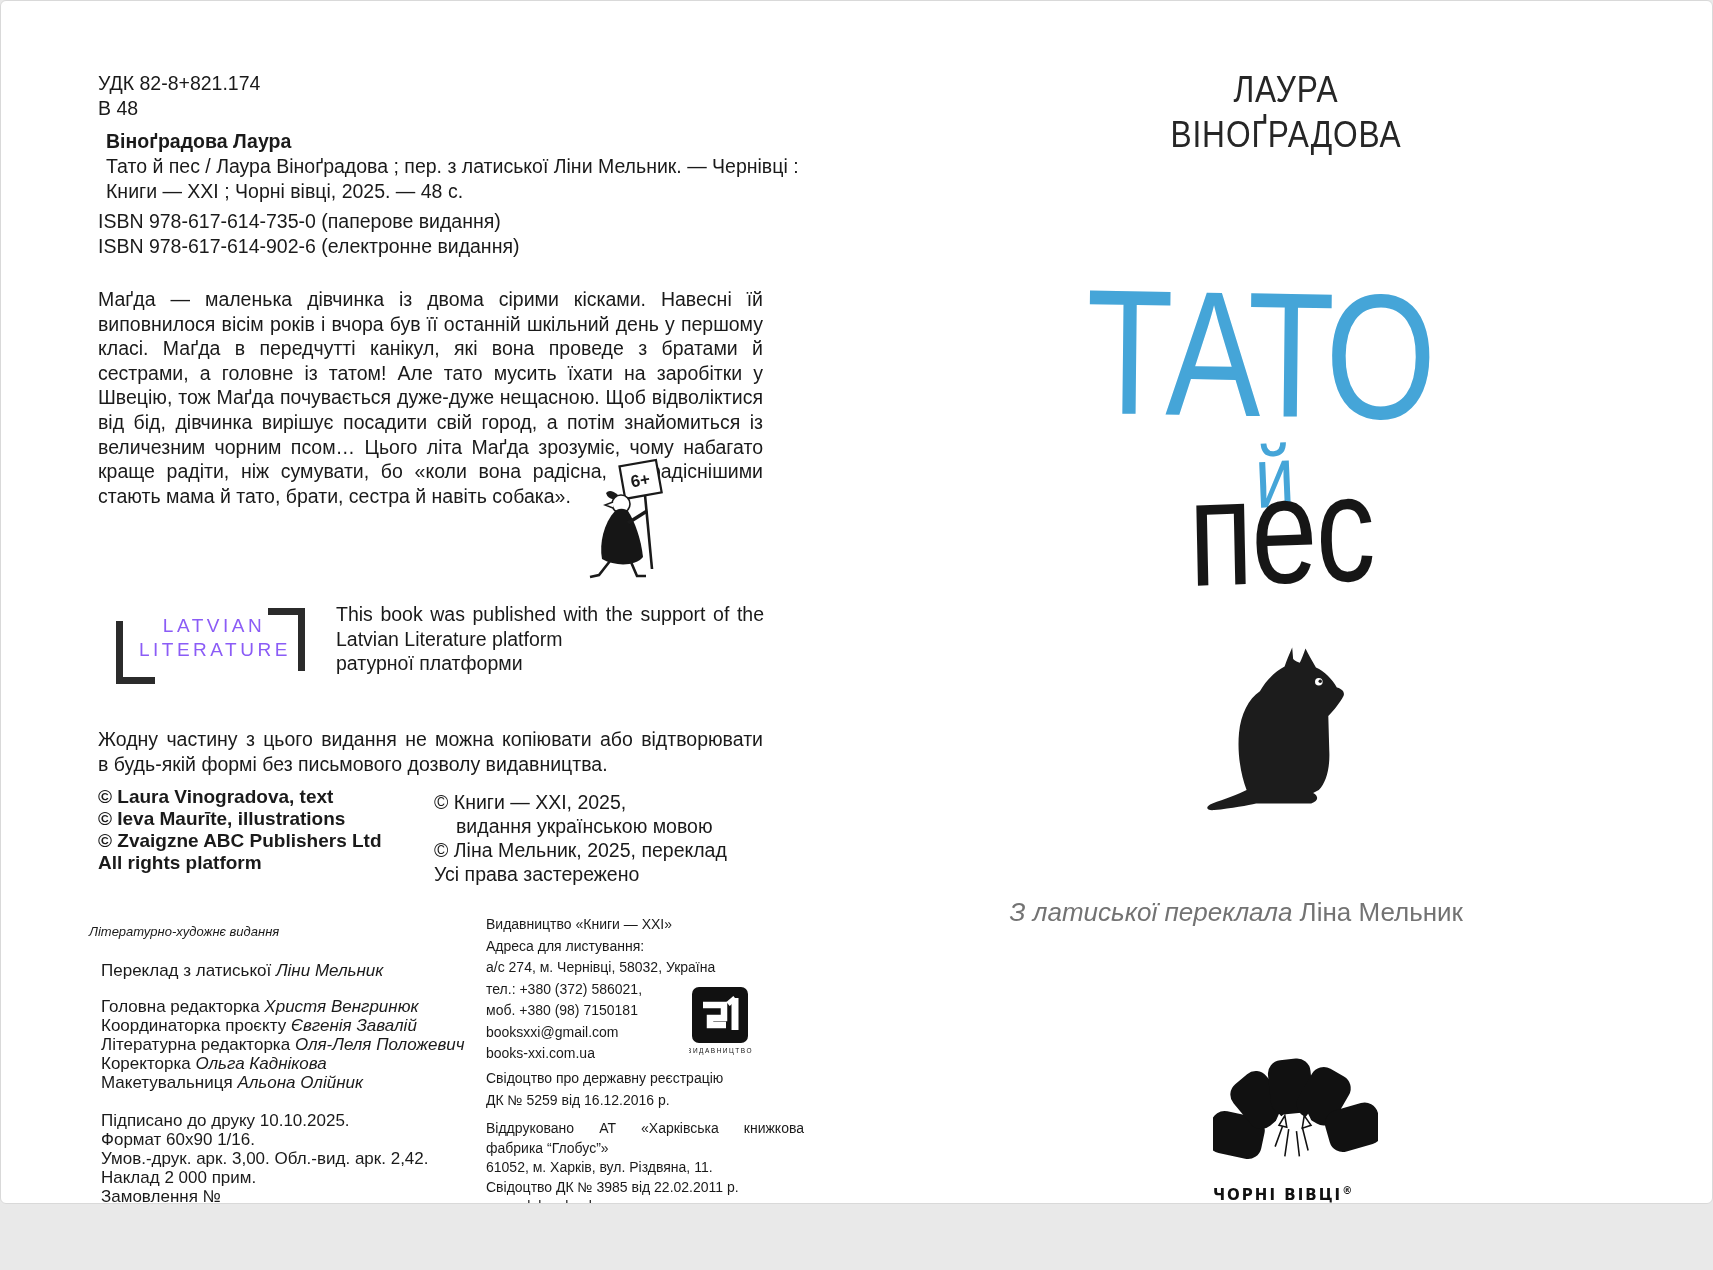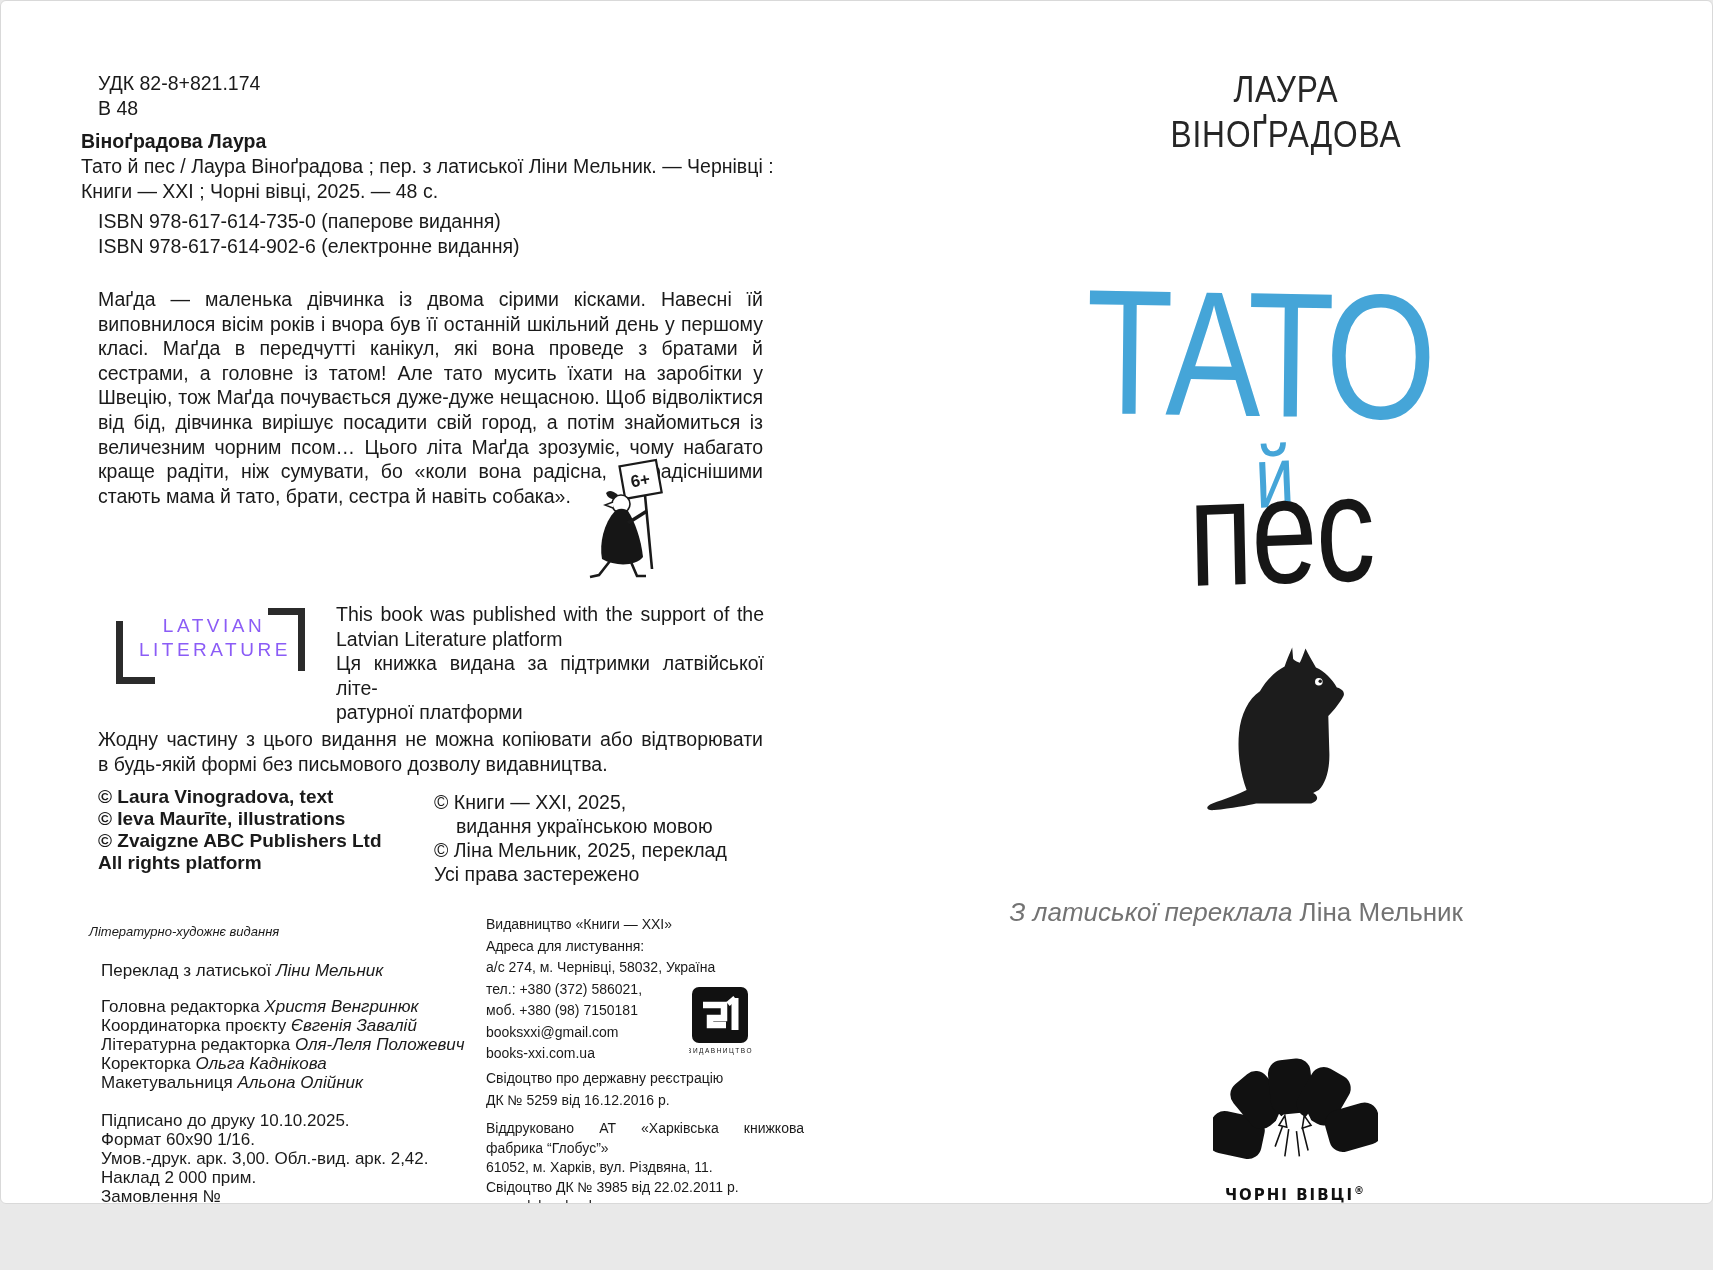--- a/index.html
+++ b/index.html
@@ -11,21 +11,21 @@
     font-family:"Liberation Sans","DejaVu Sans",sans-serif;
     color:var(--ink);
     border:1px solid #d9d9d9; border-radius:6px;
   }
   .abs { position:absolute; }
   
   .t19 { font-size:19.5px; line-height:25px; }
   .bold { font-weight:bold; }
   .ital { font-style:italic; }
   #udk-block { left:97px; top:70px; }
-  #bib-block { left:80px; top:128px; white-space:nowrap; }
+  #bib-block { left:105px; top:128px; white-space:nowrap; }
   #isbn-block { left:97px; top:208px; }
   #annotation { left:97px; top:286px; width:665px; text-align:justify; line-height:24.6px; font-size:19.5px; }
   #left-dog { left:583px; top:452px; }
   #latvian-logo { left:100px; top:600px; width:210px; height:92px; color:#8b5cf6; }
   .lat-bracket { position:absolute; }
   #lat-br-bl { left:15px; top:20px; width:39px; height:63px; border-left:7px solid #2b2b2b; border-bottom:7px solid #2b2b2b; }
   #lat-br-tr { left:167px; top:7px; width:37px; height:63px; border-right:7px solid #2b2b2b; border-top:7px solid #2b2b2b; }
   .lat-text { position:absolute; left:38px; width:150px; text-align:center; font-size:19px; letter-spacing:3.5px; }
   #lat-line1 { top:14px; }
   #lat-line2 { top:38px; }
@@ -50,21 +50,21 @@
     font-size:36px; line-height:45px; letter-spacing:1px; color:#262626;
     transform:scaleX(0.88); transform-origin:center top; }
   #title-tato { left:1086px; top:268px; font-size:178px; line-height:165px; letter-spacing:-3px;
     color:var(--title-blue); transform:scaleX(0.8) rotate(0.8deg); transform-origin:left top; }
   #title-y { left:1252px; top:432px; font-size:86px; line-height:90px; color:var(--title-blue);
     transform:scaleX(0.82) rotate(-3deg); transform-origin:left top; }
   #title-pes { left:1186px; top:452px; font-size:152px; line-height:160px; letter-spacing:-2px;
     color:#161616; transform:scaleX(0.78) rotate(-1.5deg); transform-origin:left top; }
   #right-dog { left:1200px; top:638px; }
   #translator-line { left:1000px; top:896px; width:462px; text-align:right; font-size:26px; color:#737373; }
-  #sheep-logo { left:1212px; top:1056px; width:165px; text-align:center; }
+  #sheep-logo { left:1212px; top:1056px; width:165px; text-align:left; }
   #sheep-caption { margin-top:2px; font-size:15px; font-weight:bold; letter-spacing:2px; color:#111;
     font-family:"DejaVu Sans","Liberation Sans",sans-serif; white-space:nowrap; }
   #sheep-caption sup { font-size:10px; }
 </style>
 </head>
 <body>
 
 <div class="sheet">
 
   <div class="abs t19" id="udk-block">
@@ -105,21 +105,20 @@
   <div class="abs" id="latvian-logo">
     <div class="lat-bracket" id="lat-br-bl"></div>
     <div class="lat-bracket" id="lat-br-tr"></div>
     <div class="lat-text" id="lat-line1">LATVIAN</div>
     <div class="lat-text" id="lat-line2">LITERATURE</div>
   </div>
 
   <div class="abs" id="support-block">
     <div class="jline">This book was published with the support of the</div>
     <div>Latvian Literature platform</div>
-    <div class="jline">Ця книжка видана за підтримки латвійської літе-</div>
     <div>ратурної платформи</div>
   </div>
 
   <div class="abs" id="nocopy-block">
     <div class="jline">Жодну частину з цього видання не можна копіювати або відтворювати</div>
     <div>в будь-якій формі без письмового дозволу видавництва.</div>
   </div>
 
   <div class="abs" id="c-left">
     <div>© Laura Vinogradova, text</div>

